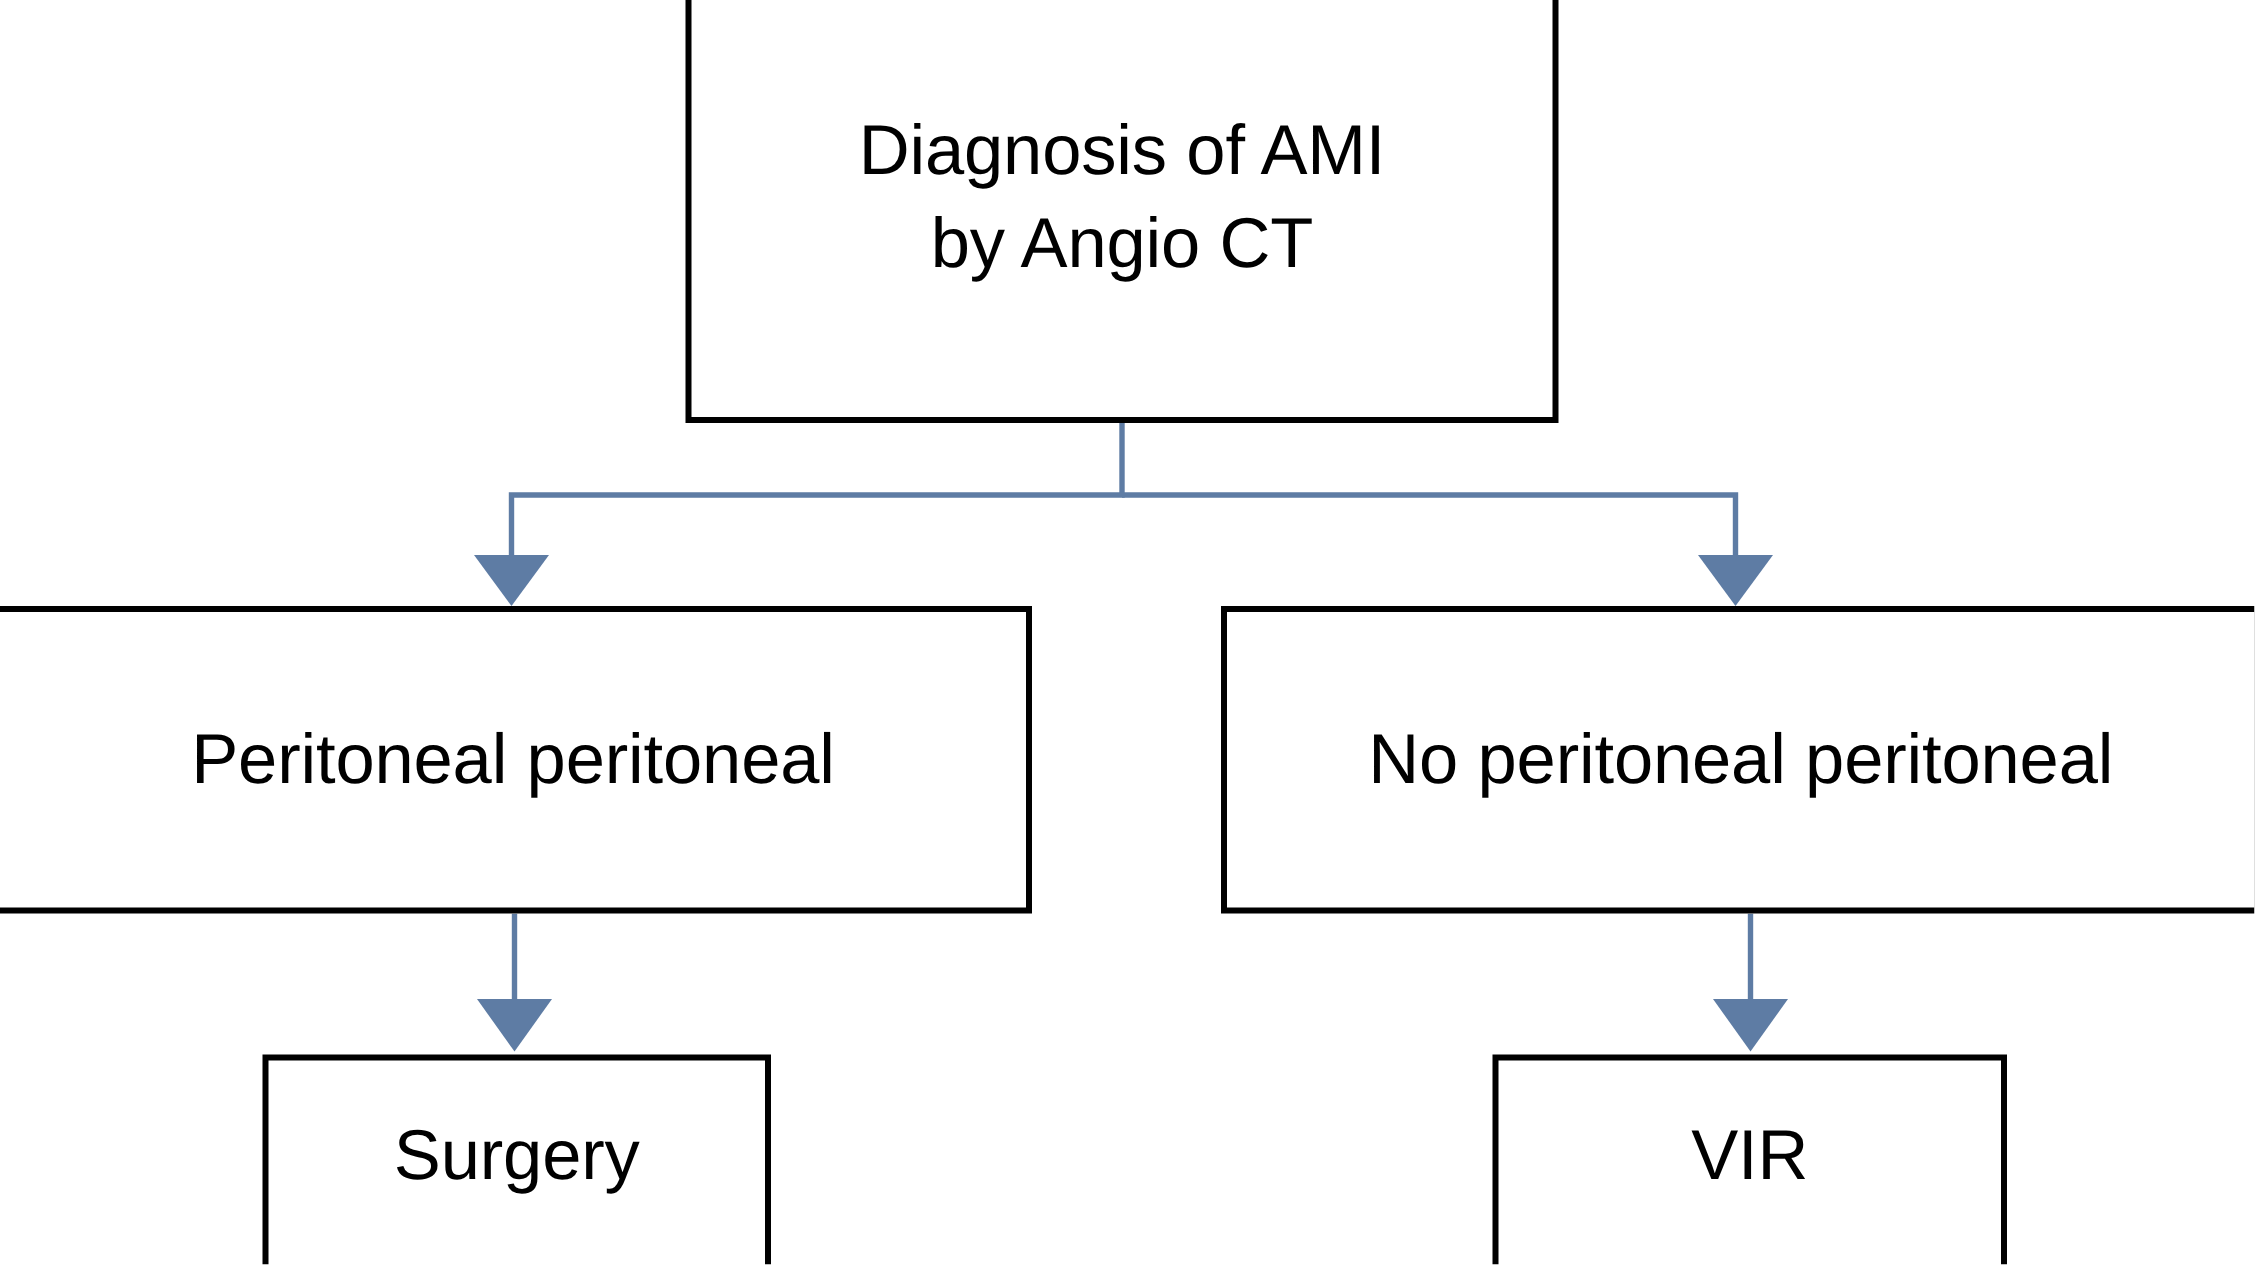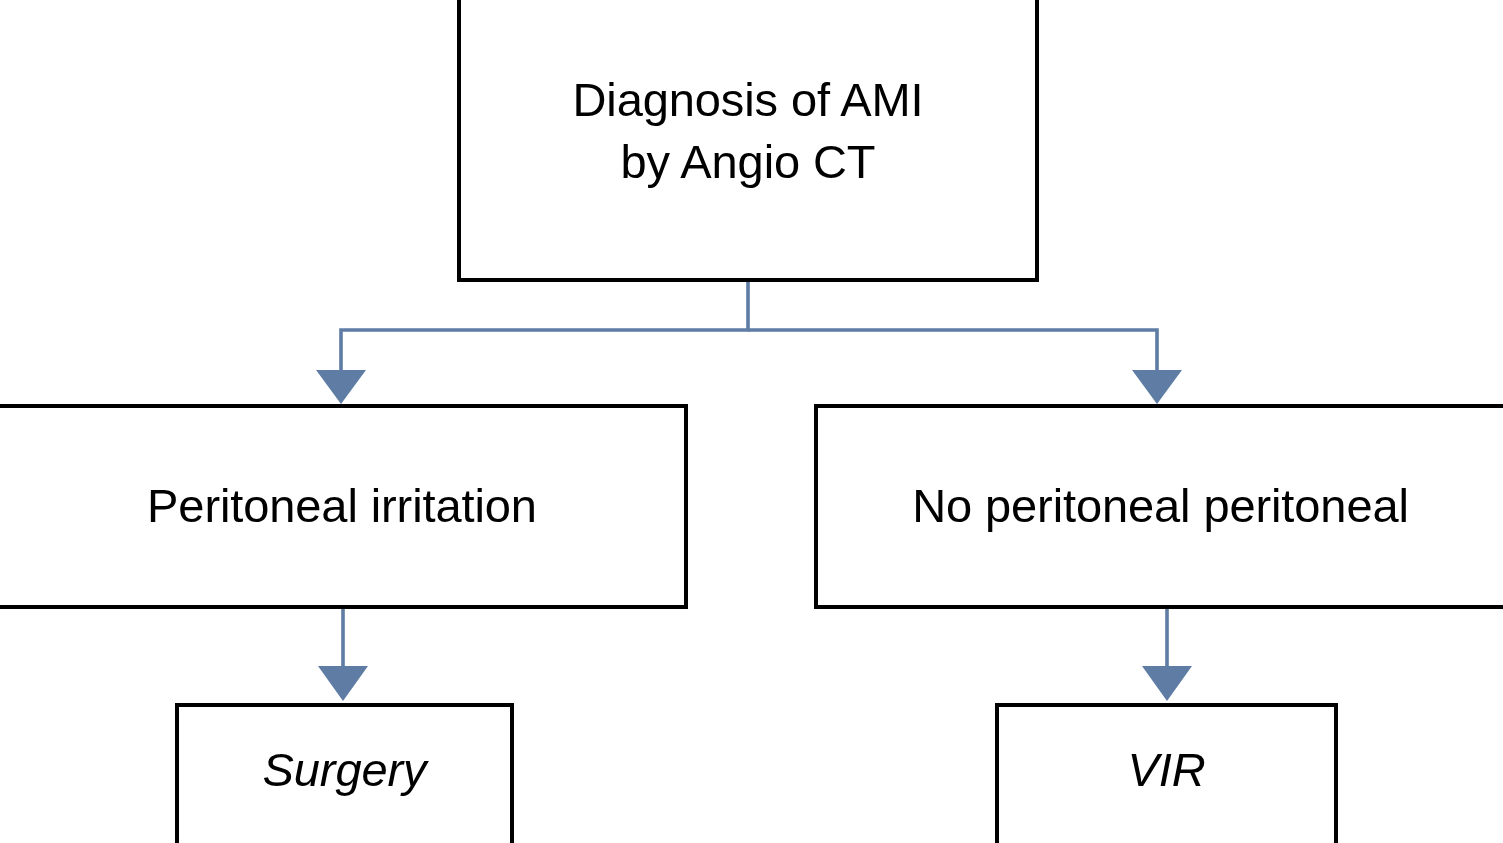--- a/index.html
+++ b/index.html
@@ -58,30 +58,30 @@
     font-size: 47px;
   }
 
   #node-surgery {
     left: 175px;
     top: 703px;
     width: 339px;
     height: 146px;
     font-size: 47px;
   }
-  #node-surgery .node-text { transform: translateY(-6px); font-style: italic; }
+  #node-surgery .node-text { transform: translateY(-6px); }
 
   #node-vir {
     left: 995px;
     top: 703px;
     width: 343px;
     height: 146px;
     font-size: 47px;
   }
-  #node-vir .node-text { transform: translateY(-6px); font-style: italic; }
+  #node-vir .node-text { transform: translateY(-6px); }
 
   .node-text {
     display: block;
     padding: 0 10px;
   }
 
   
   #connectors {
     position: absolute;
     left: 0;
@@ -118,21 +118,21 @@
       <polygon points="1142,666 1192,666 1167,701" fill="#5e7ca4"></polygon>
     </g>
   </svg>
 
   <div class="node" id="node-root">
     <span class="node-text">Diagnosis of AMI
 by Angio CT</span>
   </div>
 
   <div class="node" id="node-peritoneal">
-    <span class="node-text">Peritoneal irritation</span>
+    <span class="node-text">Peritoneal peritoneal</span>
   </div>
 
   <div class="node" id="node-no-peritoneal">
     <span class="node-text">No peritoneal peritoneal</span>
   </div>
 
   <div class="node" id="node-surgery">
     <span class="node-text">Surgery</span>
   </div>
 

